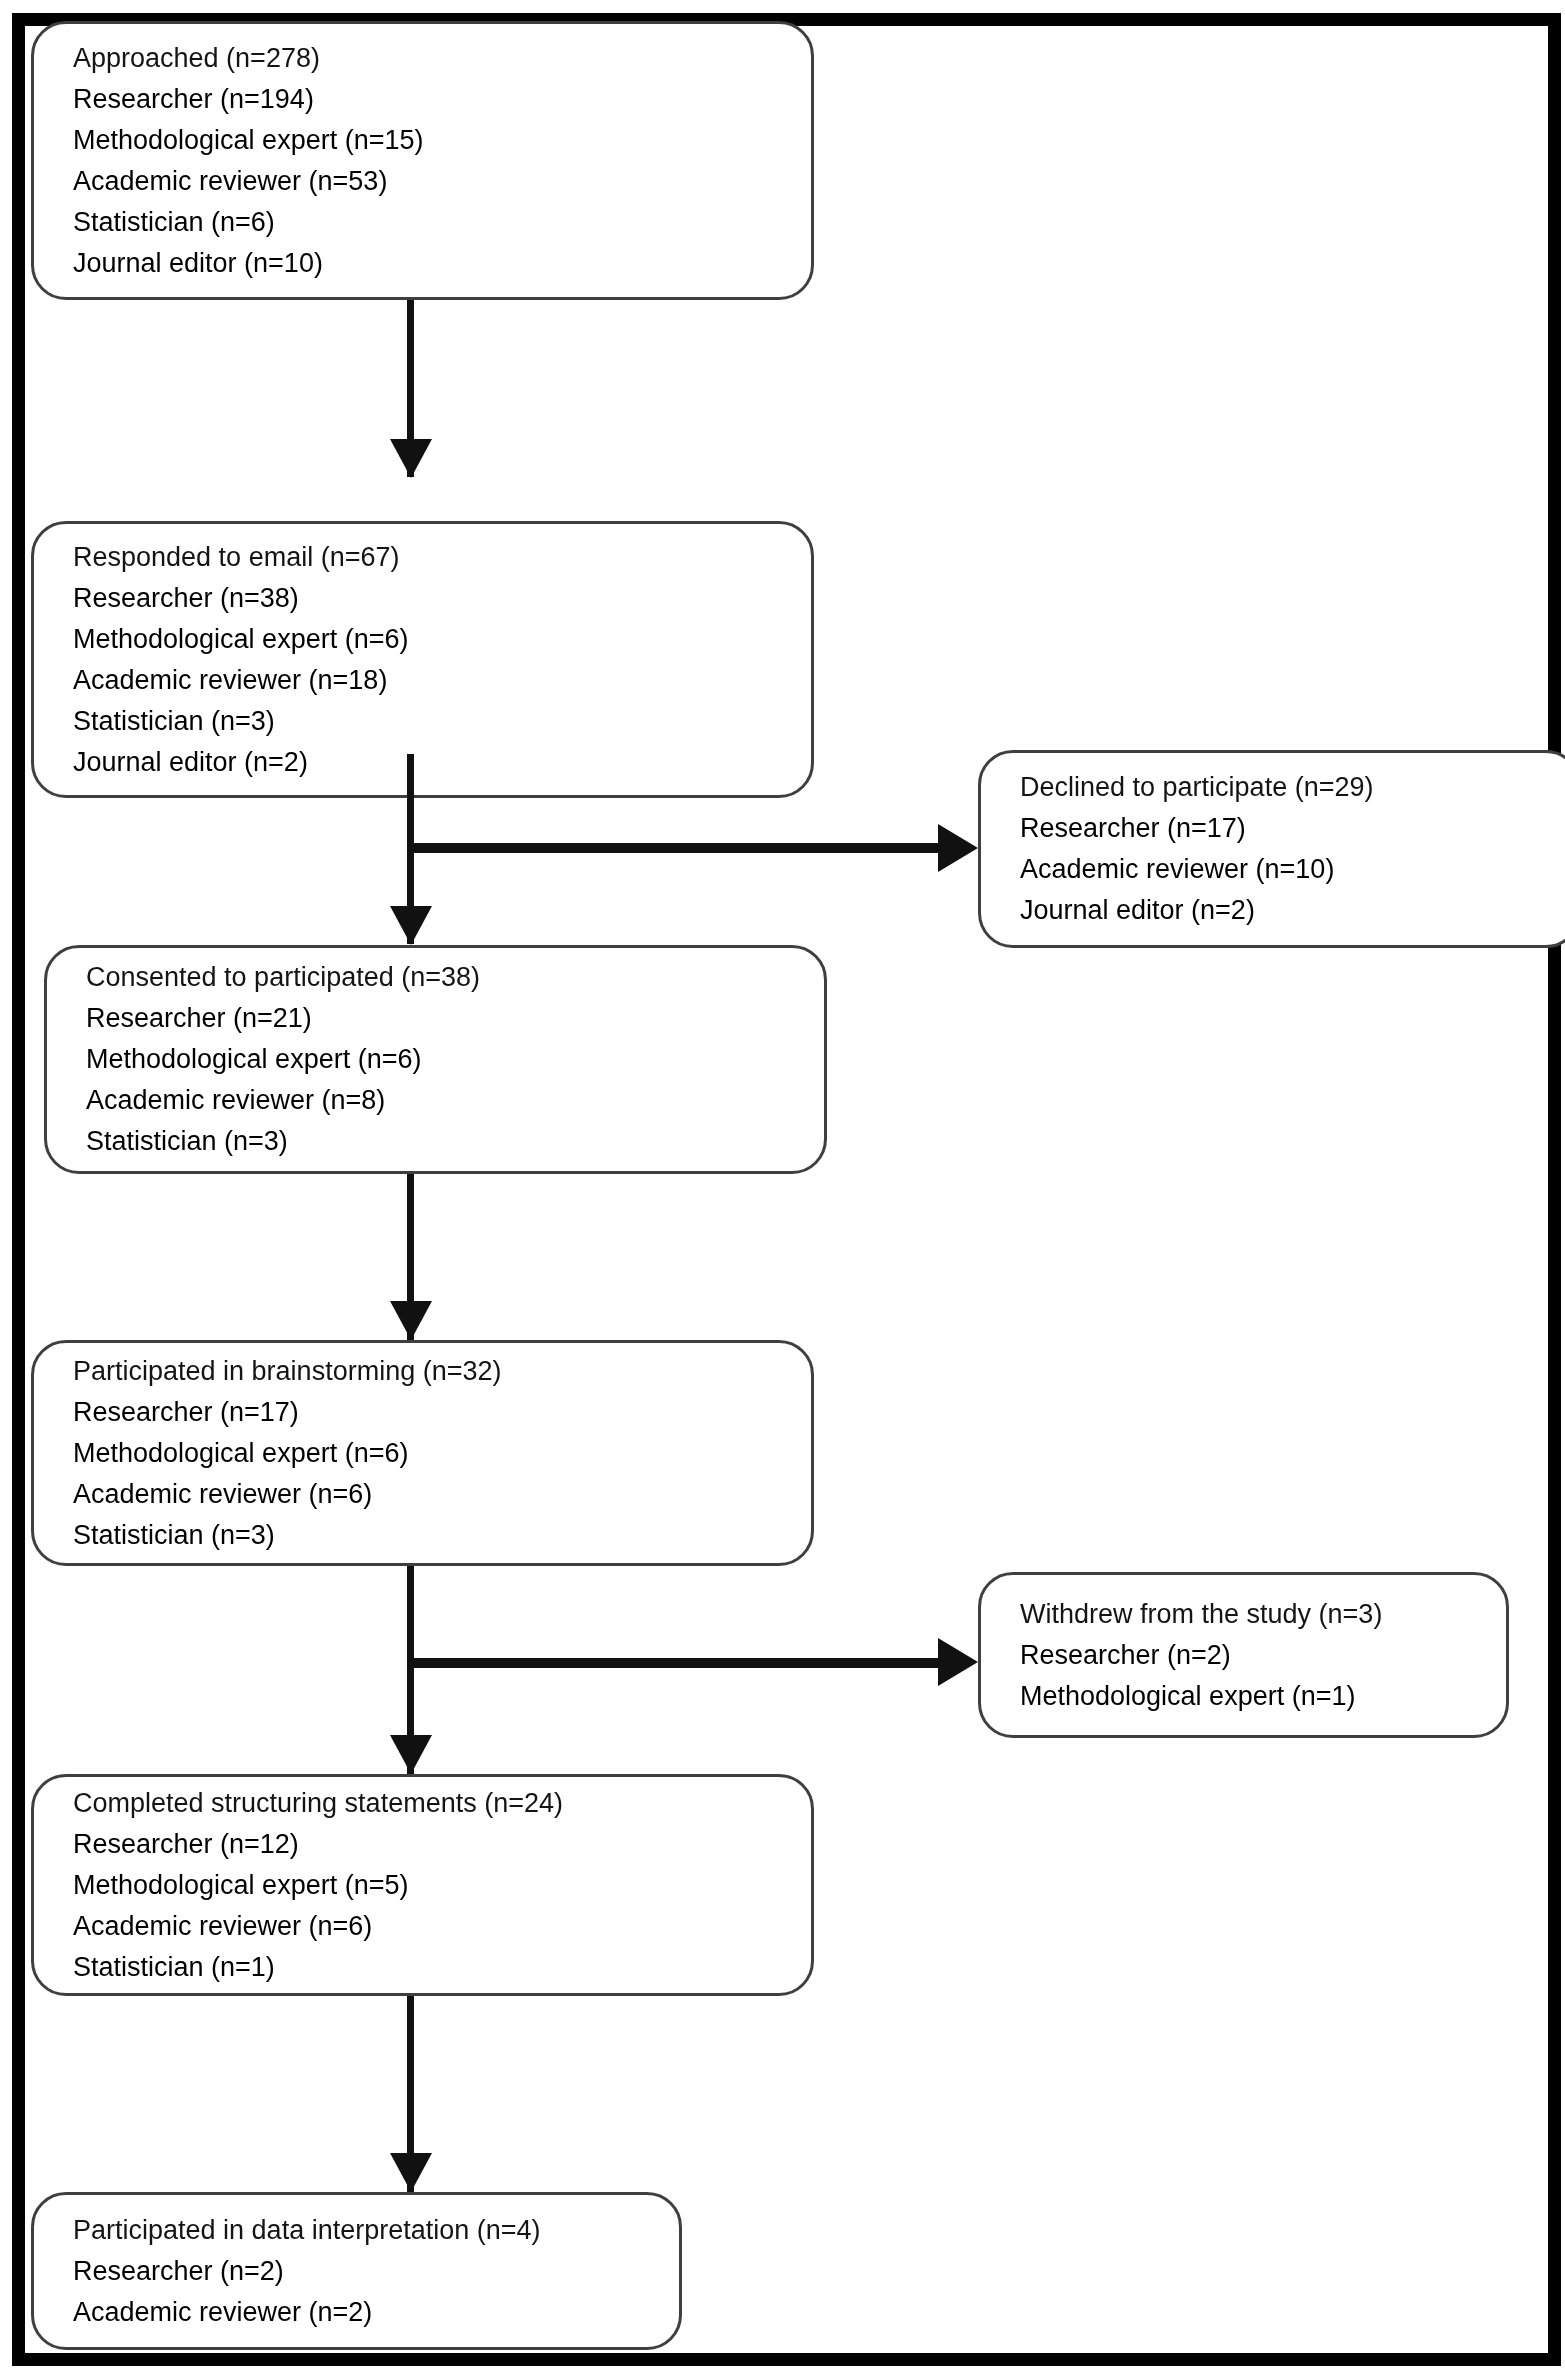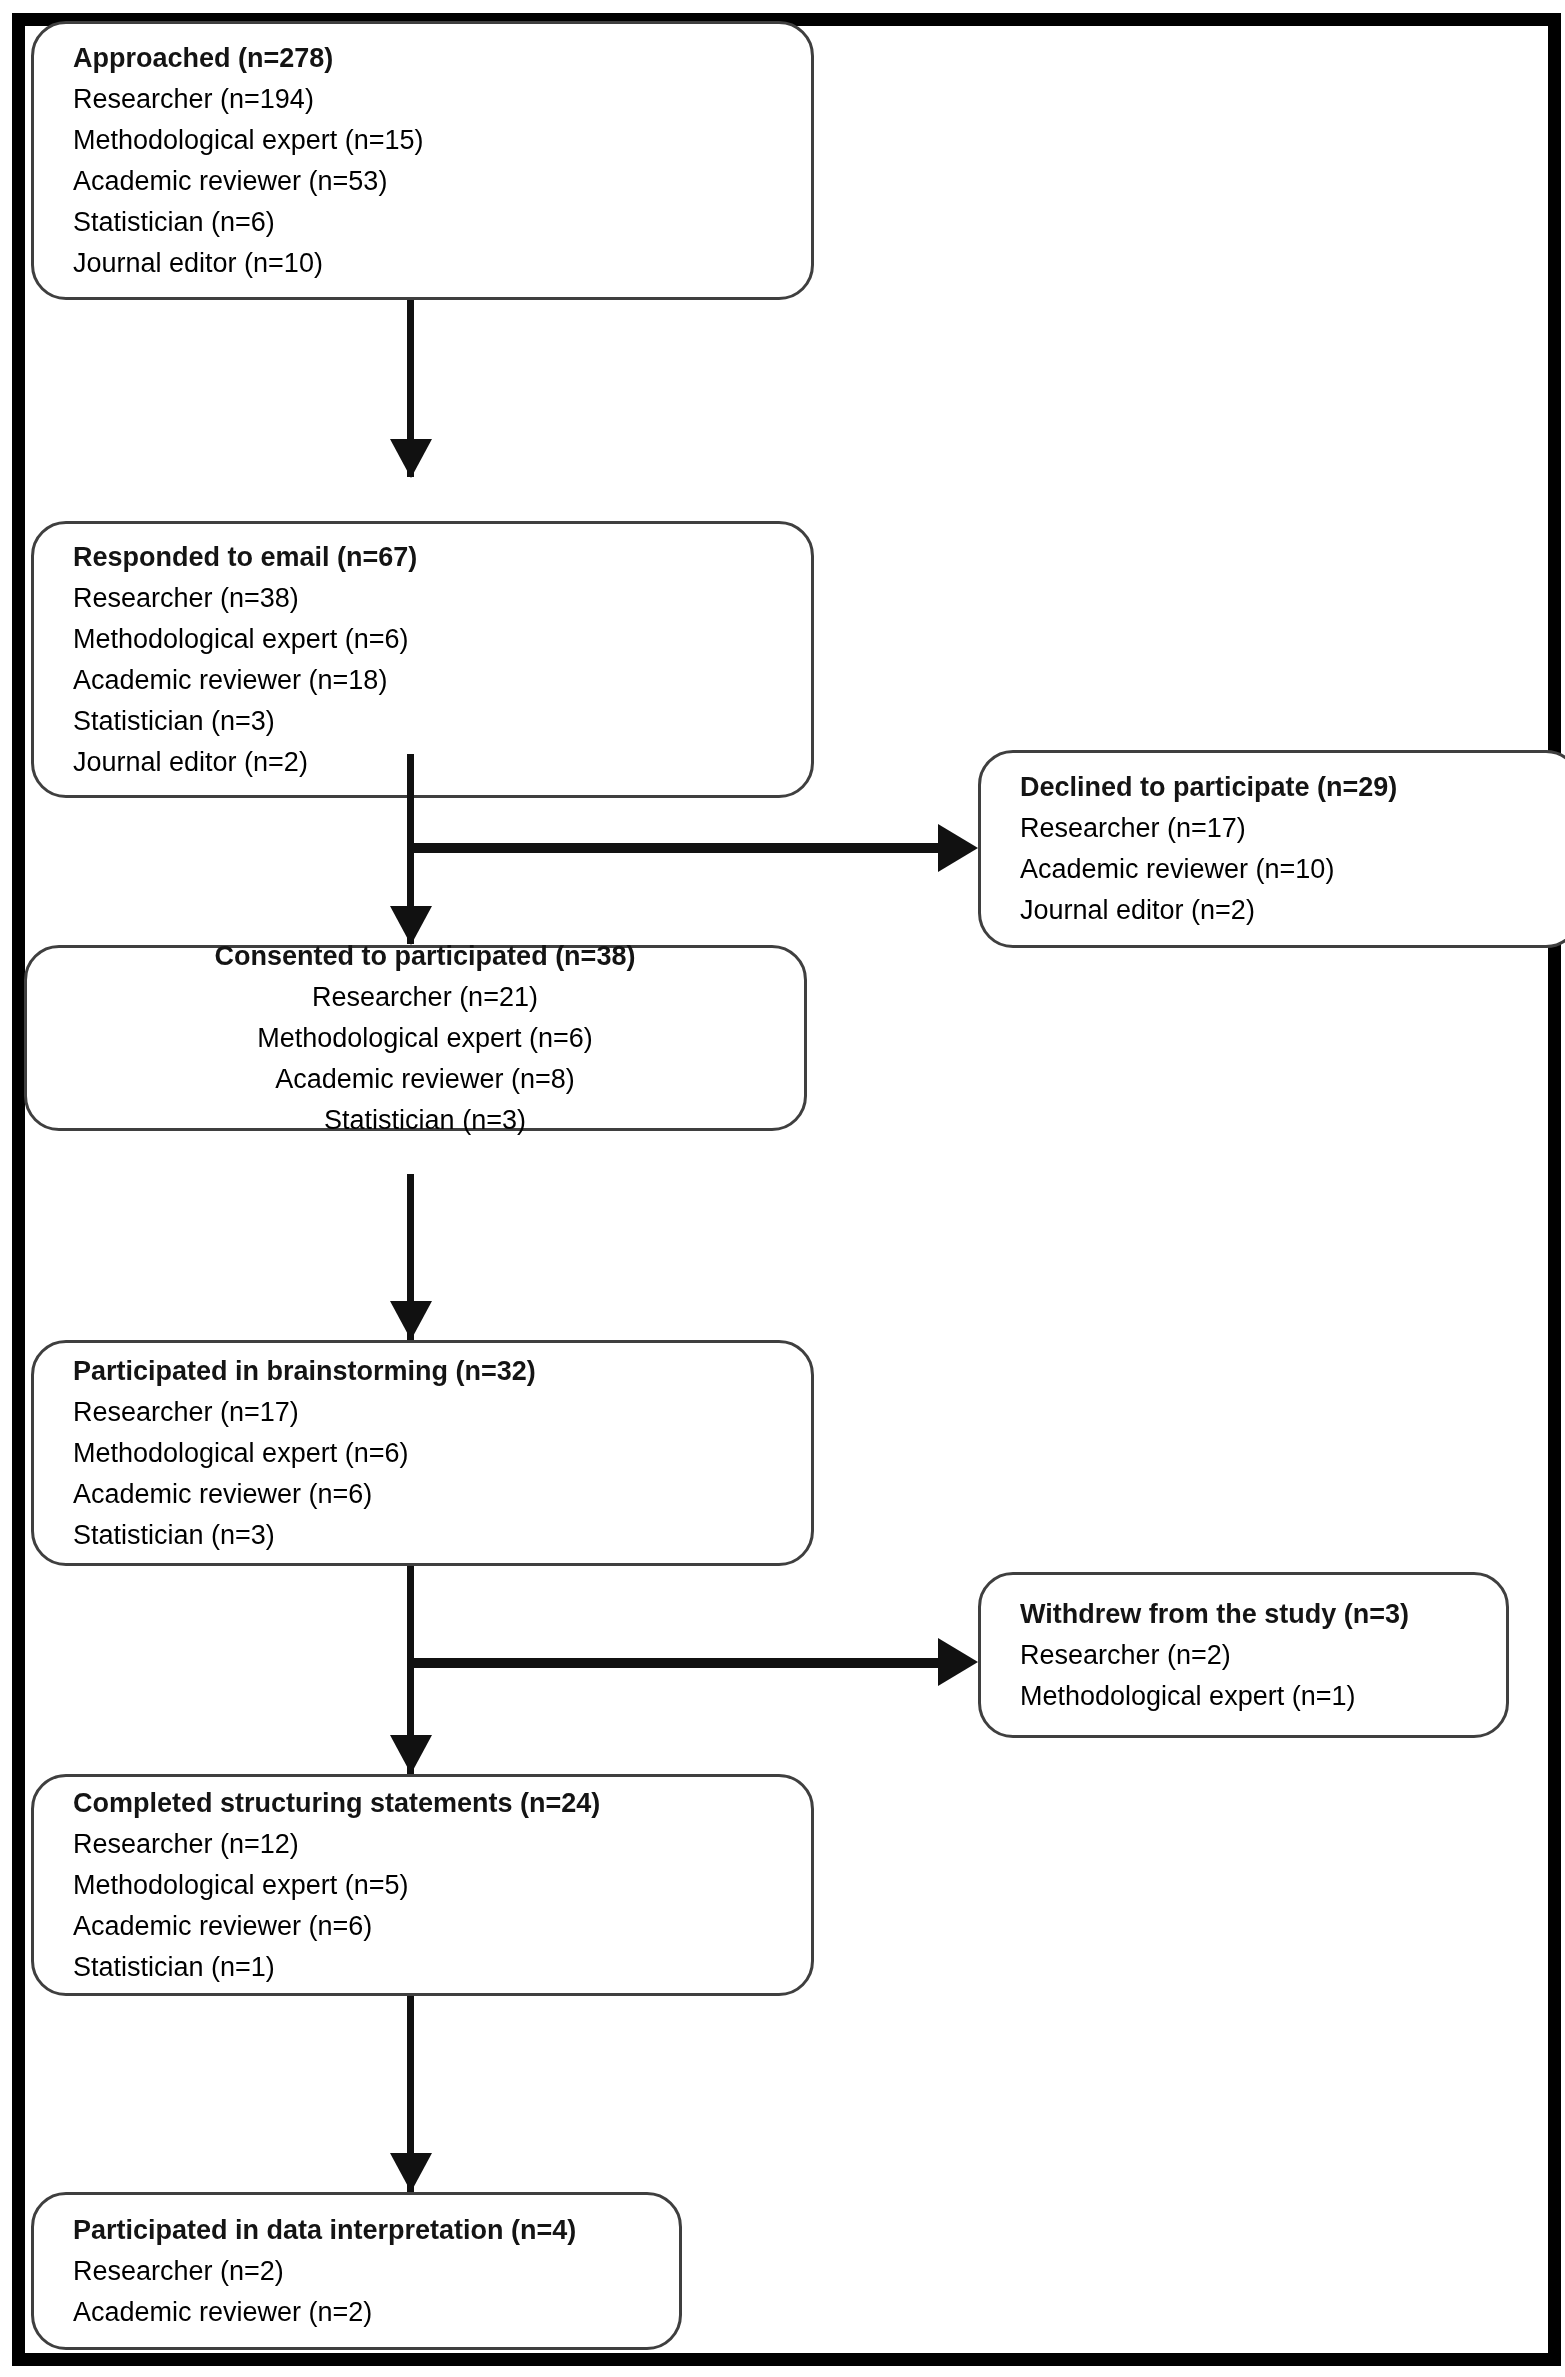--- a/index.html
+++ b/index.html
@@ -21,21 +21,21 @@
     box-sizing:border-box;
     border:3.3px solid #3f3f3f;
     border-radius:35px;
     background:#ffffff;
     display:flex;
     flex-direction:column;
     justify-content:center;
     padding:12px 20px 12px 39px;
   }
   .box .title{
-    font-weight:bold;
+    font-weight:normal;
     color:#141414;
     font-size:27px;
     line-height:41px;
     white-space:nowrap;
   }
   .box .line{
     color:#000000;
     font-size:27px;
     line-height:41px;
     white-space:nowrap;
@@ -88,21 +88,21 @@
   <div class="hline" style="left:411px;top:843px;width:527px;"></div>
   <div class="head-right" style="left:938px;top:824px;"></div>
 
   <div class="box" style="left:978px;top:750px;width:603px;height:198px;">
     <div class="title">Declined to participate (n=29)</div>
     <div class="line">Researcher (n=17)</div>
     <div class="line">Academic reviewer (n=10)</div>
     <div class="line">Journal editor (n=2)</div>
   </div>
 
-  <div class="box" style="left:24px;top:945px;width:783px;height:186px;align-items:center;">
+  <div class="box" style="left:44px;top:945px;width:783px;height:229px;">
     <div class="title">Consented to participated (n=38)</div>
     <div class="line">Researcher (n=21)</div>
     <div class="line">Methodological expert (n=6)</div>
     <div class="line">Academic reviewer (n=8)</div>
     <div class="line">Statistician (n=3)</div>
   </div>
 
   <div class="vline" style="left:407px;top:1174px;height:166px;"></div>
   <div class="head-down" style="left:390px;top:1301px;"></div>
 

